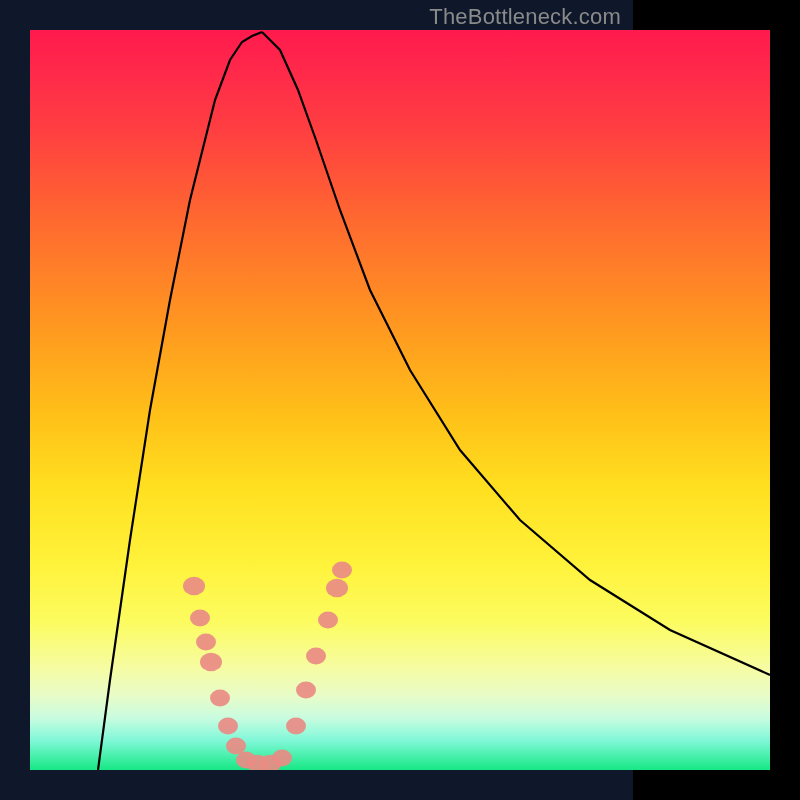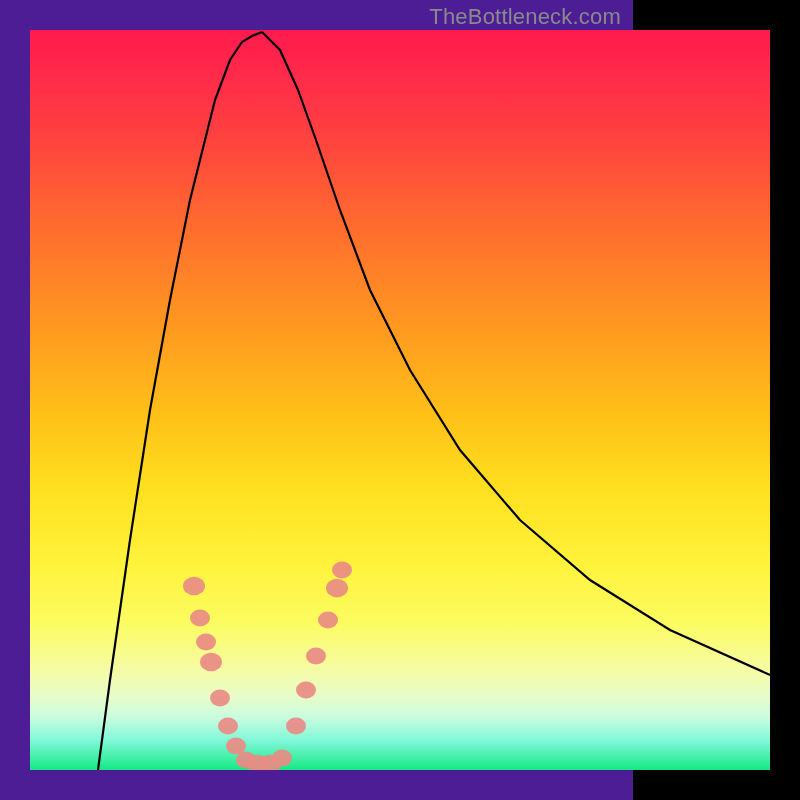--- a/index.html
+++ b/index.html
@@ -10,21 +10,21 @@
     background: #000;
     overflow: hidden;
     font-family: Arial, Helvetica, sans-serif;
   }
   .frame {
     position: absolute;
     left: 0;
     top: 0;
     width: 633px;
     height: 800px;
-    background: #4c1d95;
+    background: #0f172a;
   }
   .plot {
     position: absolute;
     left: 30px;
     top: 30px;
     width: 740px;
     height: 740px;
     background: linear-gradient(
       to bottom,
       #ff1a4d 0%,

